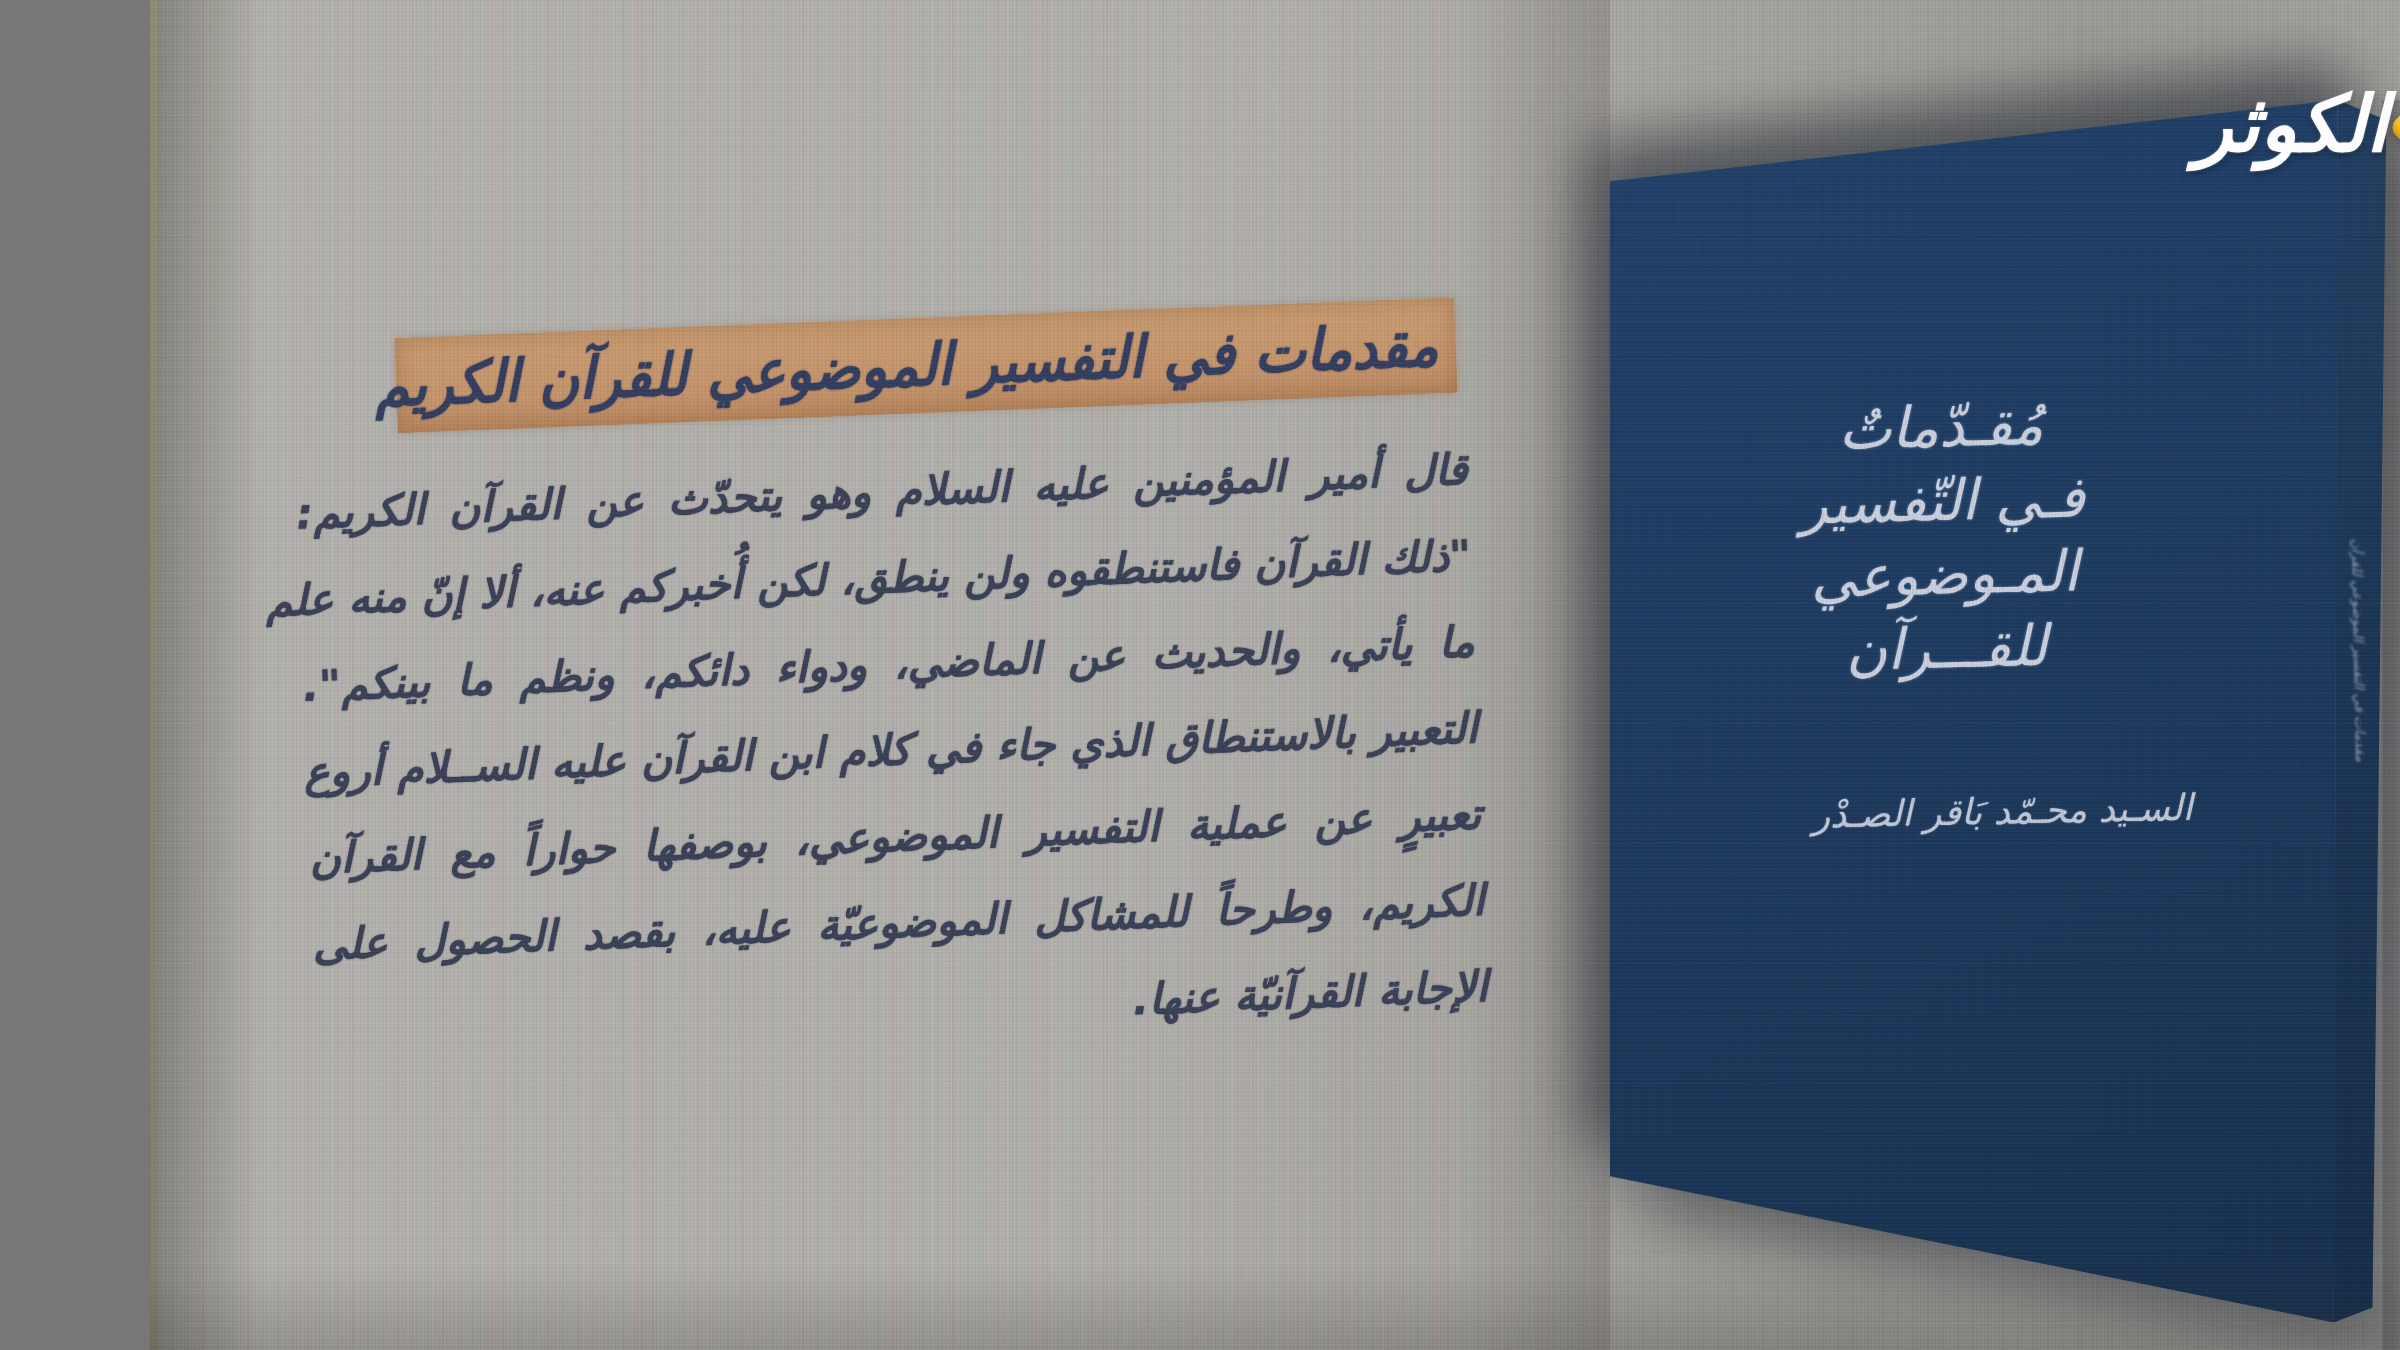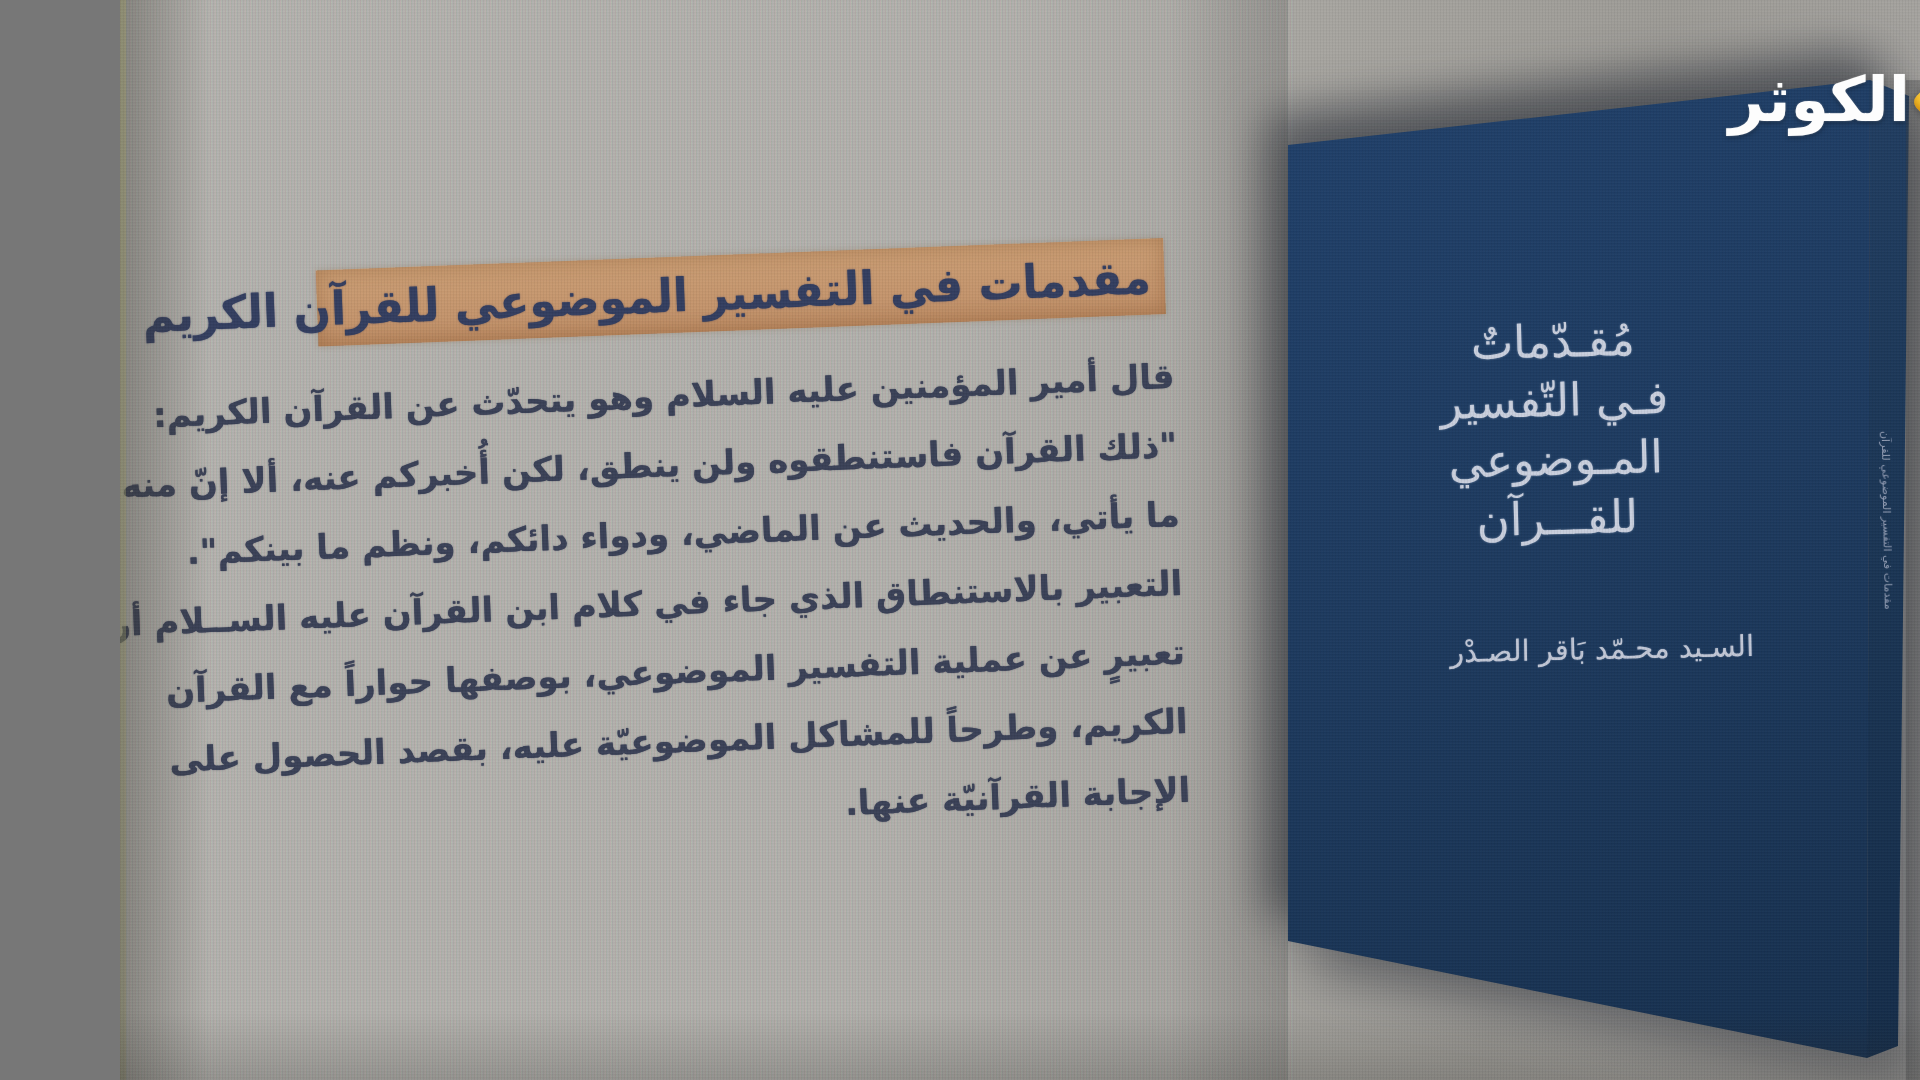--- a/index.html
+++ b/index.html
@@ -1,20 +1,21 @@
 <!DOCTYPE html>
 <html lang="ar" dir="rtl"><head>
 <meta charset="utf-8">
 <style>
   html,body{margin:0;padding:0;background:#777;}
   .stage{
     position:relative;width:1800px;height:1080px;overflow:hidden;
     background:#aeaca7;
     font-family:"DejaVu Sans", sans-serif;
     direction:rtl;
+    font-style:italic;
   }
   
   .wall{
     position:absolute;inset:0;
     background:
       linear-gradient(100deg,#b4b2ad 0%,#b2b0ab 45%,#a7a5a0 62%,#9e9c97 78%,#a6a4a0 92%,#b0aeaa 100%);
   }
   .grain{
     position:absolute;inset:0;pointer-events:none;
     background:

